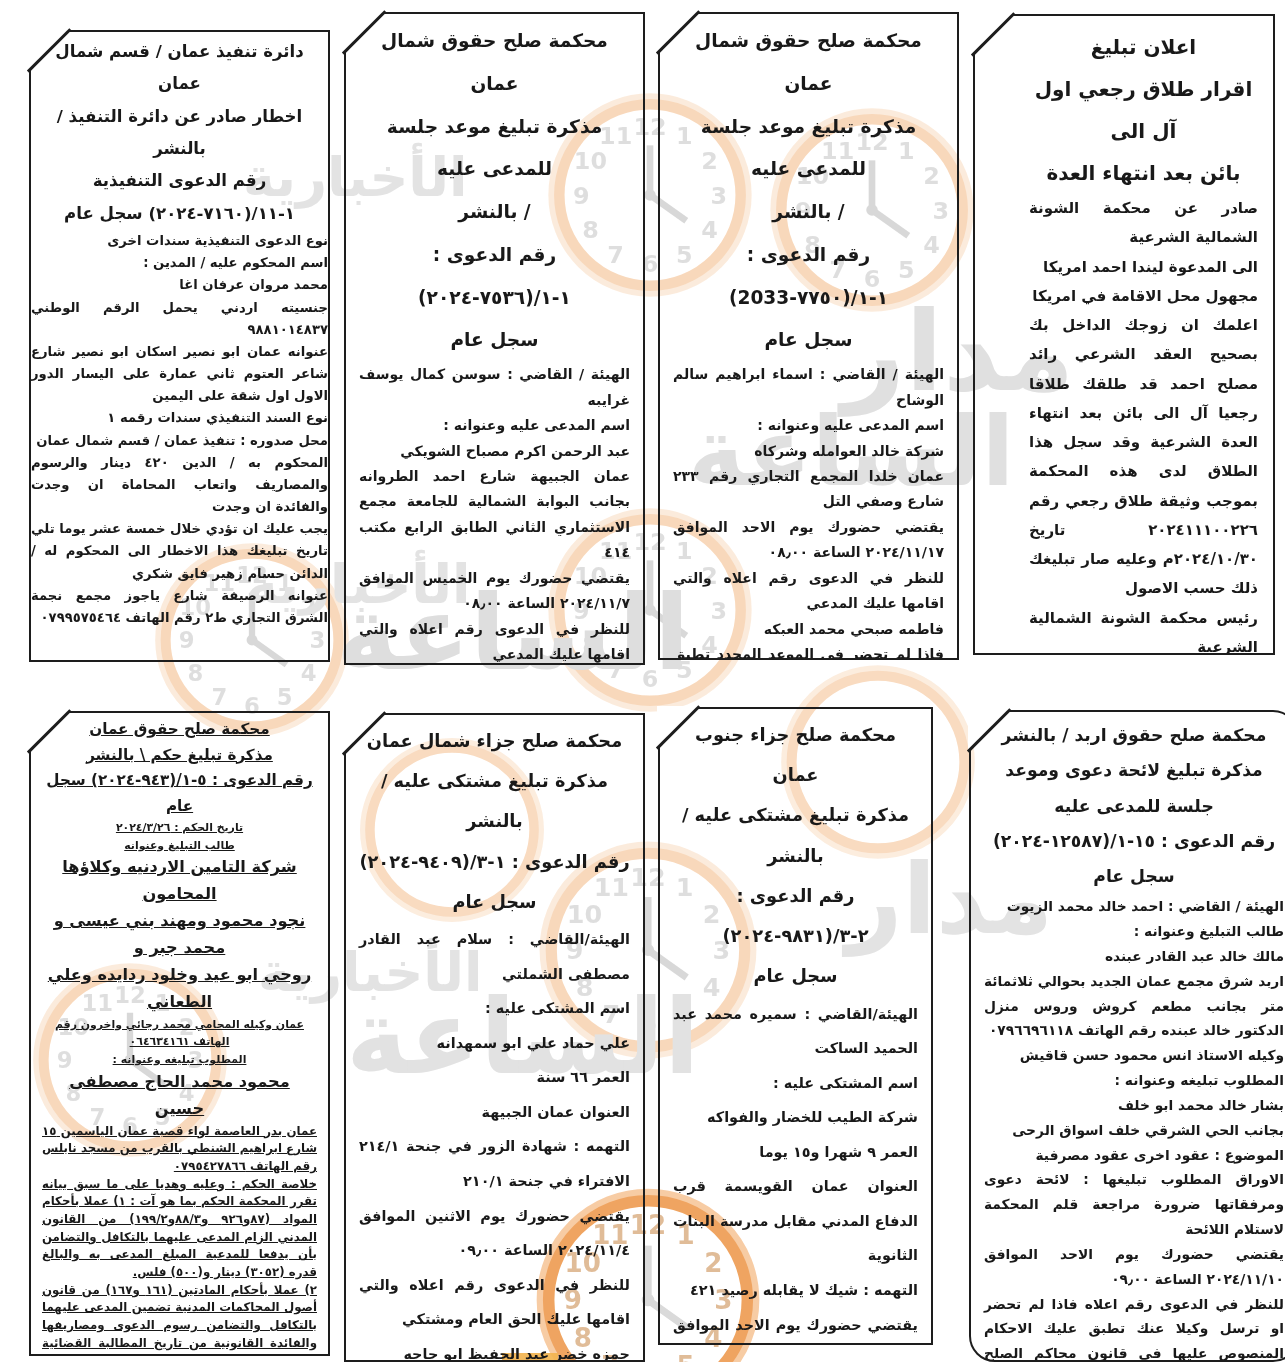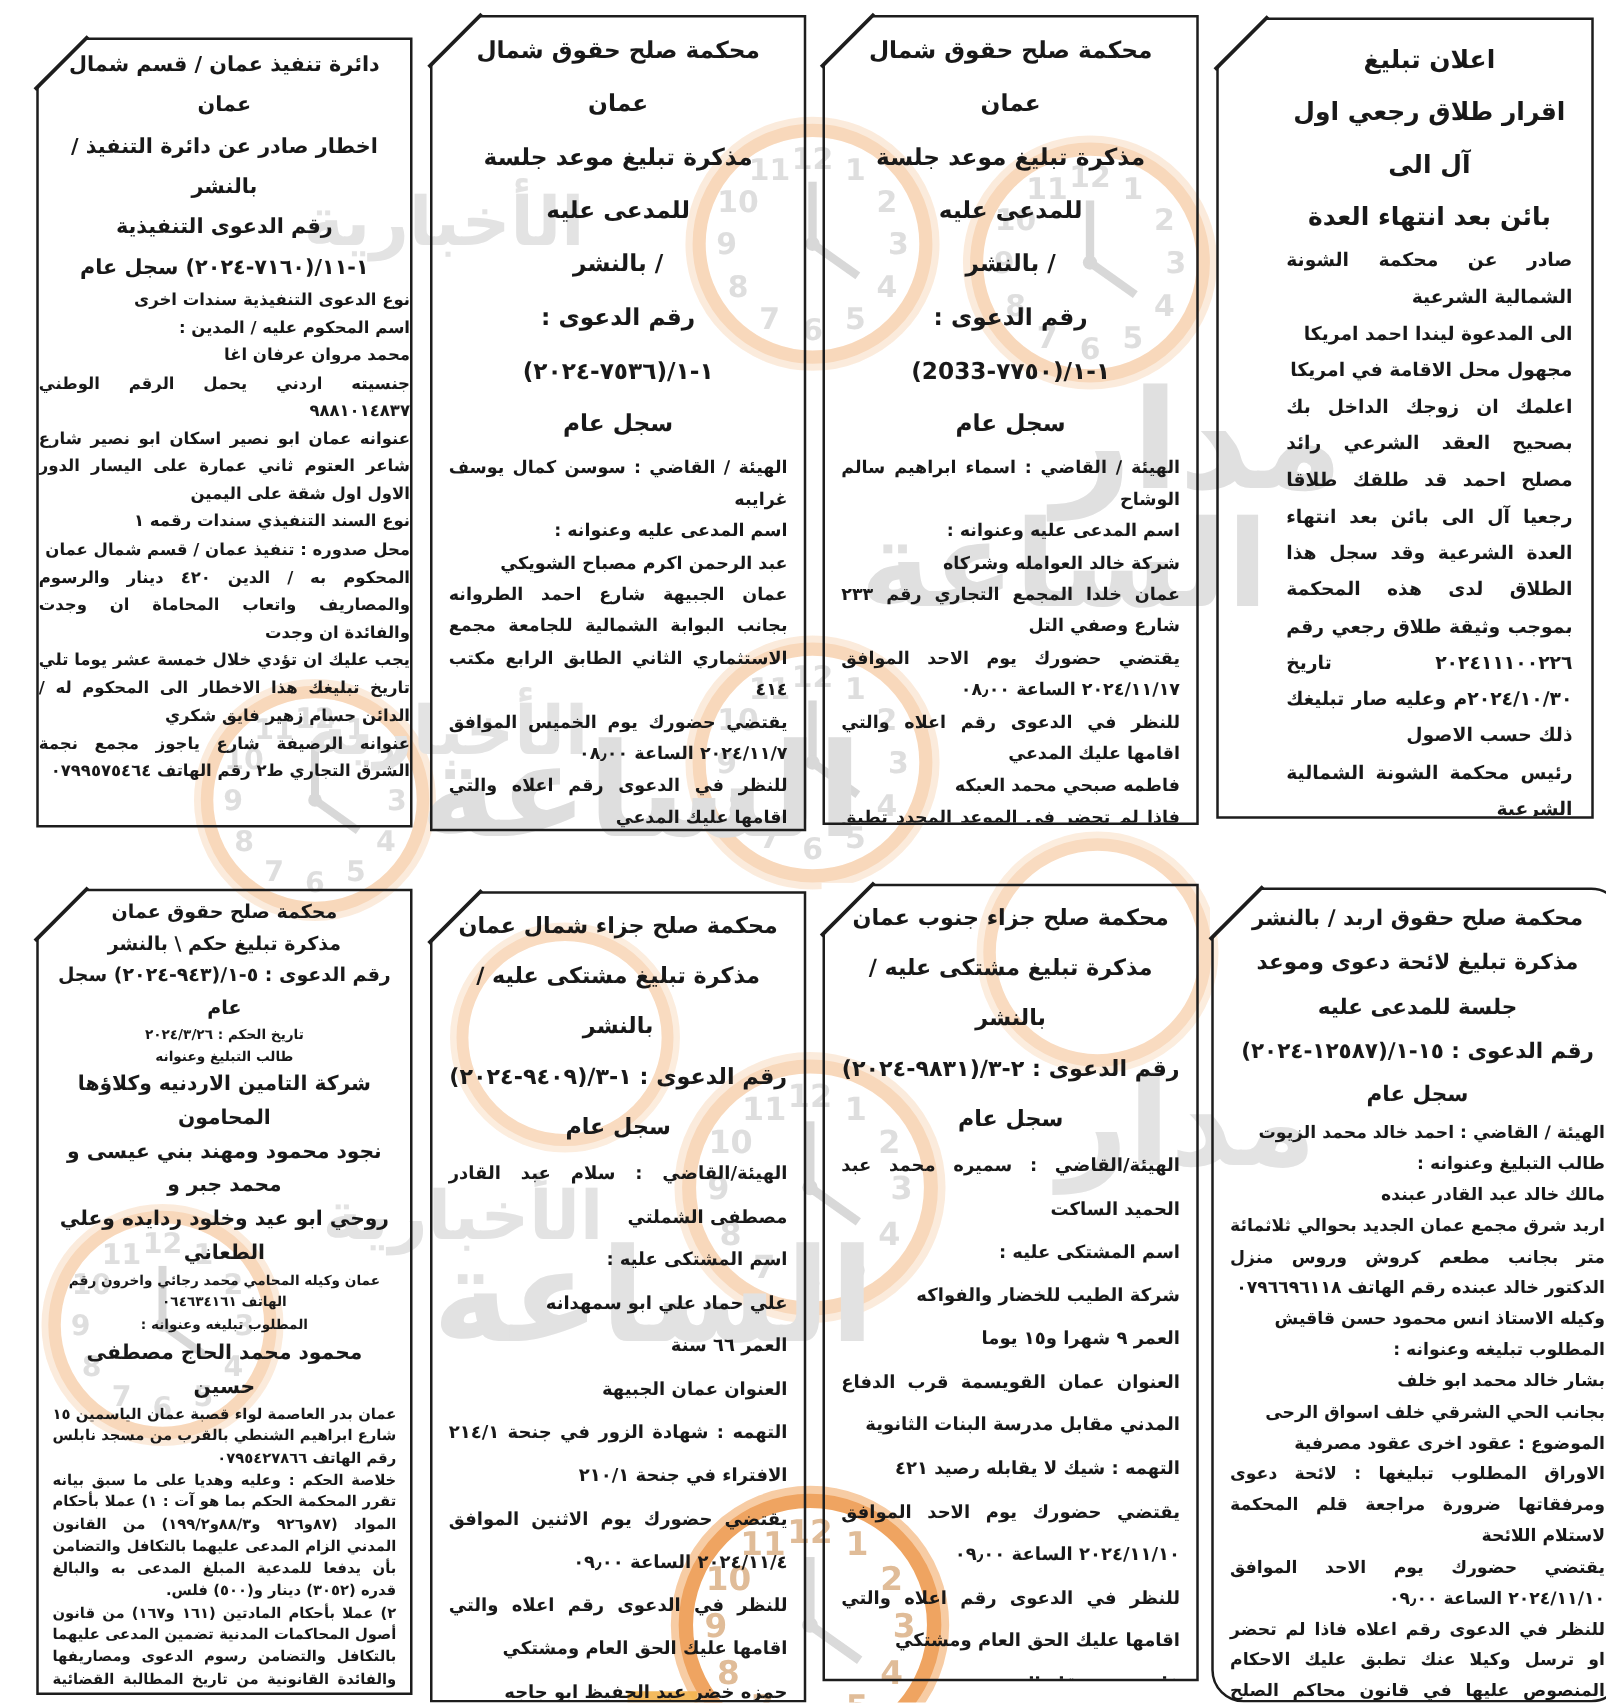--- a/index.html
+++ b/index.html
@@ -38,38 +38,38 @@
   }
   .nbody{height:100%;box-sizing:border-box;overflow:hidden;padding:6px 13px 10px;position:relative;z-index:2;}
   .ln{font-weight:bold;color:#191919;text-align:justify;}
   .ln.h{text-align:center;}
   
   .n1{left:973px;top:14px;width:302px;height:641px;}
   .n2{left:658px;top:12px;width:301px;height:648px;}
   .n3{left:344px;top:12px;width:301px;height:653px;}
   .n4{left:29px;top:30px;width:301px;height:632px;}
   .n5{left:969px;top:710px;width:330px;height:652px;border-radius:26px;}
-  .n6{left:658px;top:707px;width:301px;height:638px;}
+  .n6{left:658px;top:707px;width:275px;height:638px;}
   .n7{left:344px;top:713px;width:301px;height:649px;}
   .n8{left:29px;top:711px;width:301px;height:645px;}
   
   .n1 .nbody{padding:10px 15px;}
   .n1 .ln{font-size:15px;line-height:1.95;margin-left:39px;}
   .n1 .ln.h{font-size:20px;line-height:2.1;}
   .n2 .ln,.n3 .ln{font-size:14px;line-height:1.82;}
   .n2 .ln.h,.n3 .ln.h{font-size:18.6px;line-height:2.3;}
   .n4 .nbody{padding:4px 0;}
   .n4 .ln{font-size:13.2px;line-height:1.68;}
   .n4 .ln.h{font-size:16.6px;line-height:1.95;}
   .n5 .ln{font-size:13.8px;line-height:1.8;}
   .n5 .ln.h{font-size:17.2px;line-height:2.05;}
   .n6 .ln,.n7 .ln{font-size:14.4px;line-height:2.4;}
   .n6 .ln.h,.n7 .ln.h{font-size:17.8px;line-height:2.26;}
   .n8 .nbody{padding:4px 11px;}
-  .n8 .ln{font-size:11.8px;line-height:1.5;}
+  .n8 .ln{font-size:11.8px;line-height:1.5;text-decoration:underline;}
   .n8 .ln.h{font-size:15.2px;line-height:1.68;}
   .n8 .ln.t{font-size:10.9px;line-height:1.62;text-align:center;}
   .n8 .ln.b{font-size:16.2px;line-height:1.66;text-align:center;}
 </style>
 </head>
 <body>
 
 <div id="wm">
     <div class="wm-clock" style="left: 30px; top: 960px; opacity: 0.8;"><svg width="200" height="200" viewBox="-110 -110 220 220">
         <circle r="103" fill="none" stroke="#fbe7d4" stroke-width="7"></circle>

